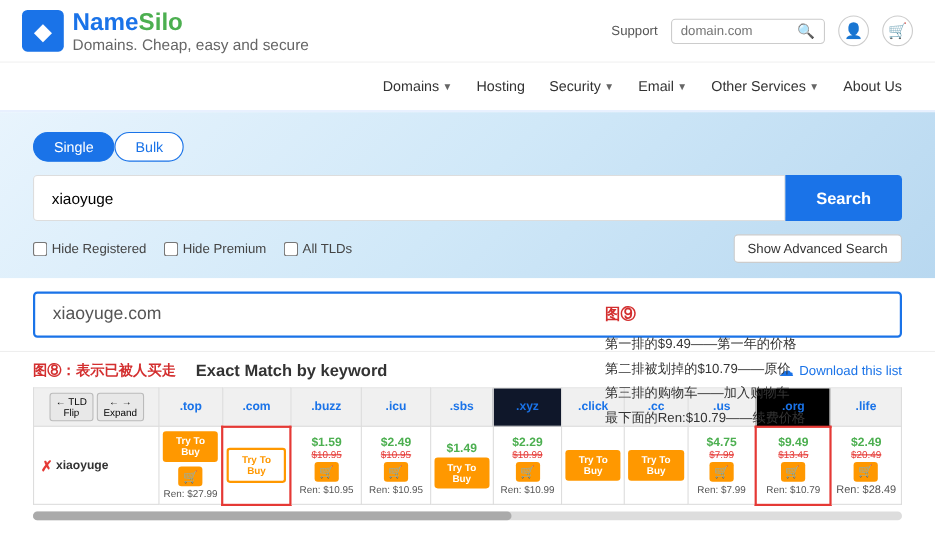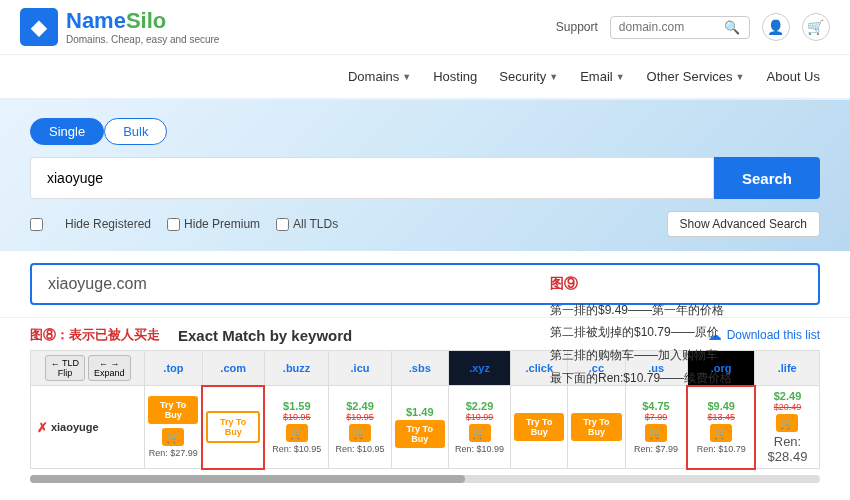--- a/index.html
+++ b/index.html
@@ -8,21 +8,21 @@
 </head>
 <body>
 
 <div style="background:#fff; padding:8px 20px; display:flex; align-items:center; justify-content:space-between; border-bottom:1px solid #eee;">
   <div style="display:flex; align-items:center; gap:8px;">
     <div style="width:38px;height:38px;background:#1a73e8;border-radius:5px;display:flex;align-items:center;justify-content:center;color:white;font-size:20px;font-weight:bold;">◆</div>
     <div>
       <div style="font-size:22px;font-weight:bold;line-height:1.1;">
         <span style="color:#1a73e8;">Name</span><span style="color:#4CAF50;">Silo</span>
       </div>
-      <div style="font-size:10px;color:#666;">Domains. Cheap, easy and secure</div>
+      <div style="font-size:14px;color:#666;">Domains. Cheap, easy and secure</div>
     </div>
   </div>
   <div style="display:flex;align-items:center;gap:12px;font-size:12px;color:#555;">
     <span>Support</span>
     <div style="display:flex;align-items:center;border:1px solid #ccc;border-radius:4px;padding:3px 8px;gap:6px;">
       <input style="border: none; outline: none; font-size: 12px; width: 100px;" placeholder="domain.com">
       <span style="color:#555;font-size:13px;">🔍</span>
     </div>
     <div style="width:28px;height:28px;border-radius:50%;border:1px solid #ccc;display:flex;align-items:center;justify-content:center;cursor:pointer;font-size:14px;color:#555;">👤</div>
     <div style="width:28px;height:28px;border-radius:50%;border:1px solid #ccc;display:flex;align-items:center;justify-content:center;cursor:pointer;font-size:14px;color:#555;">🛒</div>
@@ -58,21 +58,21 @@
   <div style="display:flex;gap:0;margin-bottom:12px;">
     <button style="padding:5px 18px;border-radius:20px;font-size:13px;cursor:pointer;border:1px solid #1a73e8;background:#1a73e8;color:white;font-weight:500;">Single</button>
     <button style="padding:5px 18px;border-radius:20px;font-size:13px;cursor:pointer;border:1px solid #1a73e8;background:white;color:#1a73e8;font-weight:500;">Bulk</button>
   </div>
   <div style="display:flex;gap:0;margin-bottom:12px;">
     <input value="xiaoyuge" style="flex: 1 1 0%; padding: 12px 16px; border: 1px solid rgb(221, 221, 221); border-radius: 4px 0px 0px 4px; font-size: 14px; outline: none; background: white;">
     <button style="padding:12px 28px;background:#1a73e8;color:white;border:none;border-radius:0 4px 4px 0;font-size:15px;font-weight:bold;cursor:pointer;">Search</button>
   </div>
   <div style="display:flex;align-items:center;justify-content:space-between;font-size:12px;color:#444;">
     <div style="display:flex;gap:16px;align-items:center;">
-      <label style="display:flex;align-items:center;gap:22px;cursor:pointer;justify-content:space-between;">
+      <label style="display:flex;align-items:center;gap:4px;cursor:pointer;justify-content:space-between;">
         <input type="checkbox" style="">
         <span>Hide Registered</span>
       </label>
       <label style="display:flex;align-items:center;gap:4px;cursor:pointer;">
         <input type="checkbox" style="">
         <span>Hide Premium</span>
       </label>
       <label style="display:flex;align-items:center;gap:4px;cursor:pointer;">
         <input type="checkbox" style="">
         <span>All TLDs</span>
@@ -212,21 +212,21 @@
             <div style="color:#4CAF50;font-weight:bold;font-size:11px;">$9.49</div>
             <div style="text-decoration:line-through;color:#e53935;font-size:9px;">$13.45</div>
             <div style="background:#ff9800;color:white;border:none;border-radius:3px;padding:2px;font-size:11px;cursor:pointer;display:flex;align-items:center;justify-content:center;margin:2px auto;width:22px;height:18px;">🛒</div>
             <div style="font-size:9px;color:#555;">Ren: $10.79</div>
           </td>
 
           <td style="border:1px solid #ddd;padding:4px 3px;text-align:center;">
             <div style="color:#4CAF50;font-weight:bold;font-size:11px;">$2.49</div>
             <div style="text-decoration:line-through;color:#e53935;font-size:9px;">$20.49</div>
             <div style="background:#ff9800;color:white;border:none;border-radius:3px;padding:2px;font-size:11px;cursor:pointer;display:flex;align-items:center;justify-content:center;margin:2px auto;width:22px;height:18px;">🛒</div>
-            <div style="font-size:13px;color:#555;">Ren: $28.49</div>
+            <div style="font-size:10px;color:#555;">Ren: $28.49</div>
           </td>
         </tr>
       </tbody>
     </table>
     <div style="height:8px;background:#ddd;border-radius:4px;margin:5px 0;position:relative;">
       <div style="width:55%;height:100%;background:#aaa;border-radius:4px;"></div>
     </div>
   </div>
 </div>
 

